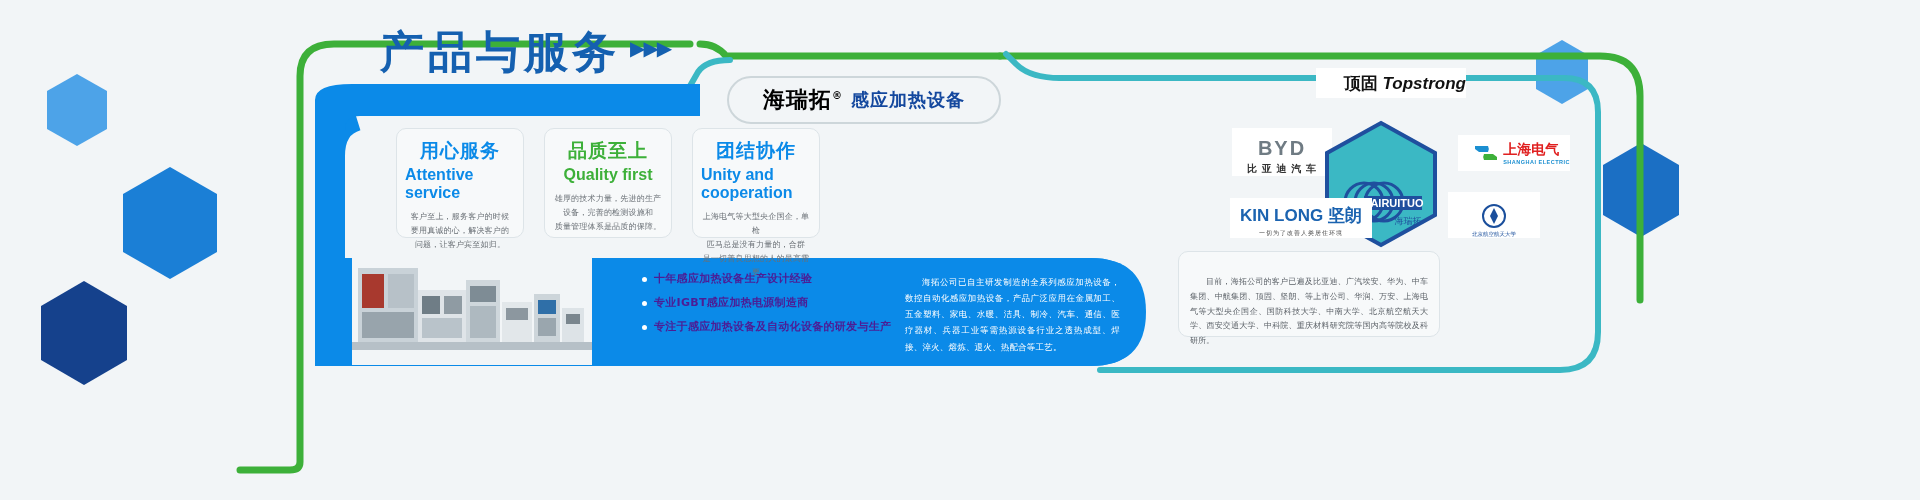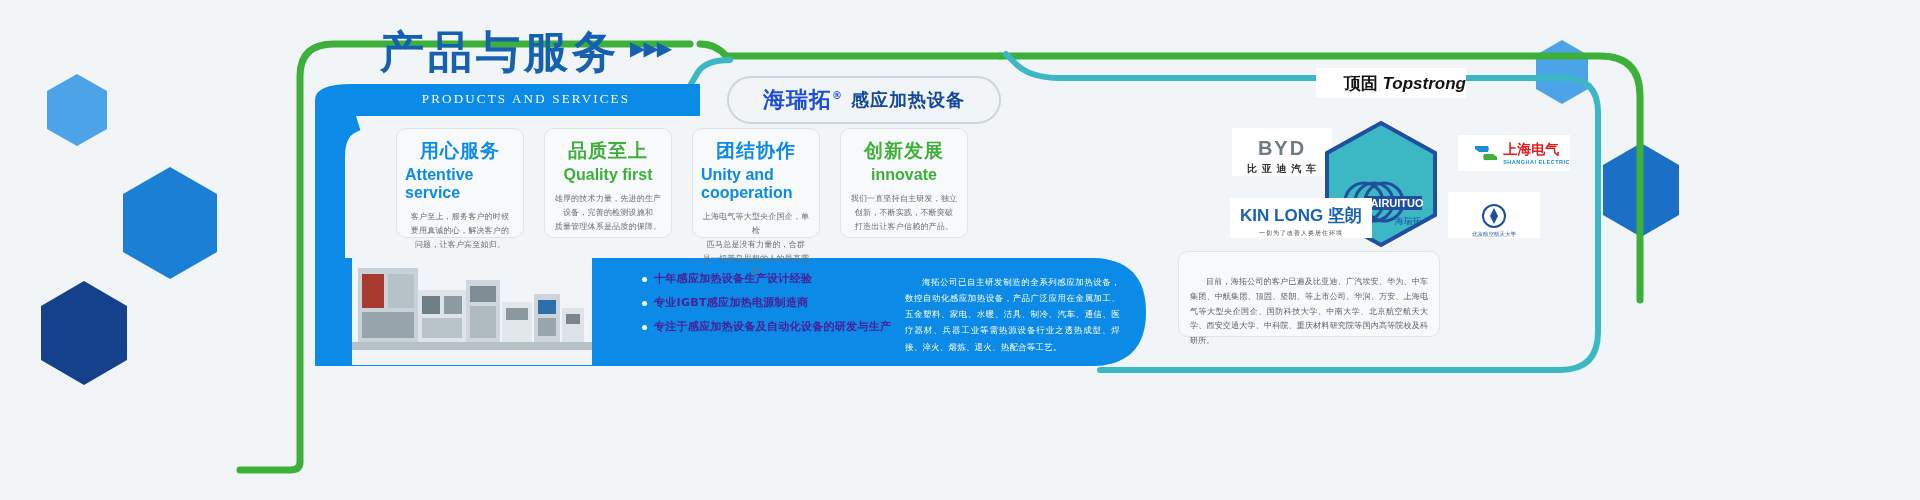--- a/index.html
+++ b/index.html
@@ -41,21 +41,21 @@
   }
 
   
   .brand-pill{
     position:absolute;left:727px;top:76px;width:270px;height:44px;
     background:#f2f5f7;border:2px solid #cdd6da;border-radius:24px;
     display:flex;align-items:center;justify-content:center;
   }
   .brand-cn{
     font-family:"DejaVu Sans","Liberation Sans",sans-serif;
-    font-size:22px;font-weight:bold;color:#1d4ed8;letter-spacing:1px;position:relative;
+    font-size:22px;font-weight:bold;color:#000000;letter-spacing:1px;position:relative;
   }
   .brand-reg{font-size:10px;vertical-align:super;font-weight:bold;}
   .brand-sub{
     font-family:"DejaVu Sans","Liberation Sans",sans-serif;
     font-size:18px;font-weight:bold;color:#14489e;margin-left:8px;letter-spacing:1px;
   }
 
   
   .cards{position:absolute;left:396px;top:128px;display:flex;gap:20px;}
   .card{
@@ -174,25 +174,20 @@
 
   <svg class="frame">
     <path d="M 315 258 L 1090 258 Q 1146 258 1146 312 Q 1146 366 1090 366 L 315 366 Z" fill="#0b8ae8"></path>
     <path d="M 315 100 L 315 258 L 345 258 L 345 130 Q 345 116 360 116 L 700 116 L 700 84 L 352 84 Q 315 84 315 100 Z" fill="#0b8ae8"></path>
   </svg>
 
   <div class="title-wrap">
     <span class="title-cn">产品与服务</span><span class="arrows">▶▶▶</span>
   </div>
 
-  <div class="blue-bar">
-    <div class="blue-bar-inner">
-      <span class="title-en">PRODUCTS AND SERVICES</span>
-    </div>
-  </div>
 
   <div class="brand-pill">
     <span class="brand-cn"><span>海瑞拓</span><span class="brand-reg">®</span></span>
     <span class="brand-sub">感应加热设备</span>
   </div>
 
   <div class="cards">
 
     <div class="card c-blue">
       <div class="card-cn">用心服务</div>
@@ -217,29 +212,20 @@
     <div class="card c-blue">
       <div class="card-cn">团结协作</div>
       <div class="card-en">Unity and cooperation</div>
       <div class="card-body">
         <div>上海电气等大型央企国企，单枪</div>
         <div>匹马总是没有力量的，合群</div>
         <div>是一切善良思想的人的最高需要</div>
       </div>
     </div>
 
-    <div class="card c-green">
-      <div class="card-cn">创新发展</div>
-      <div class="card-en">innovate</div>
-      <div class="card-body">
-        <div>我们一直坚持自主研发，独立</div>
-        <div>创新，不断实践，不断突破</div>
-        <div>打造出让客户信赖的产品。</div>
-      </div>
-    </div>
 
   </div>
 
   <svg class="photo" viewBox="0 0 240 115">
     <rect x="0" y="0" width="240" height="115" fill="#f2f5f7"></rect>
     <rect x="6" y="18" width="60" height="74" fill="#c9d2d8"></rect>
     <rect x="10" y="24" width="22" height="34" fill="#a8392e"></rect>
     <rect x="36" y="24" width="26" height="34" fill="#b7c1c8"></rect>
     <rect x="10" y="62" width="52" height="26" fill="#98a4ac"></rect>
     <rect x="66" y="40" width="48" height="52" fill="#dfe4e8"></rect>

